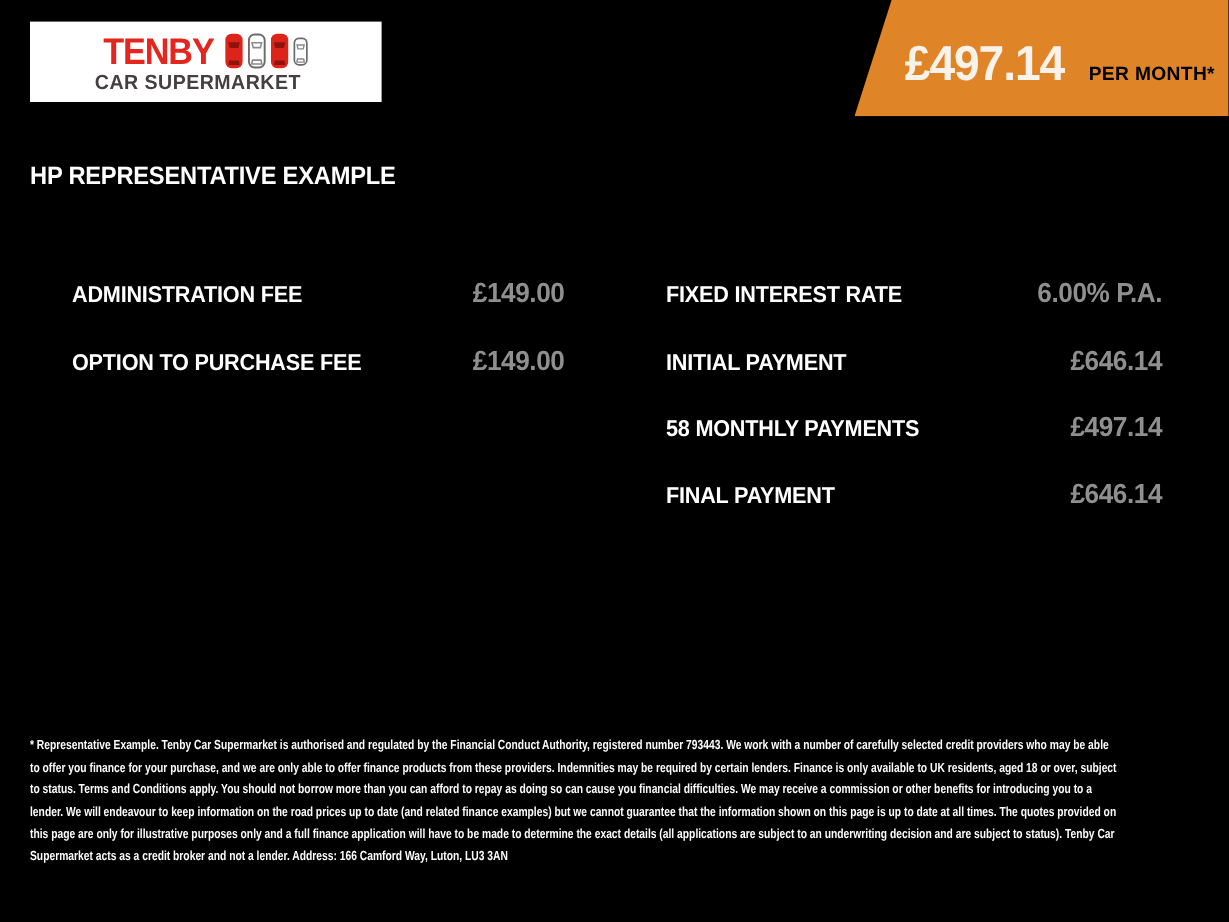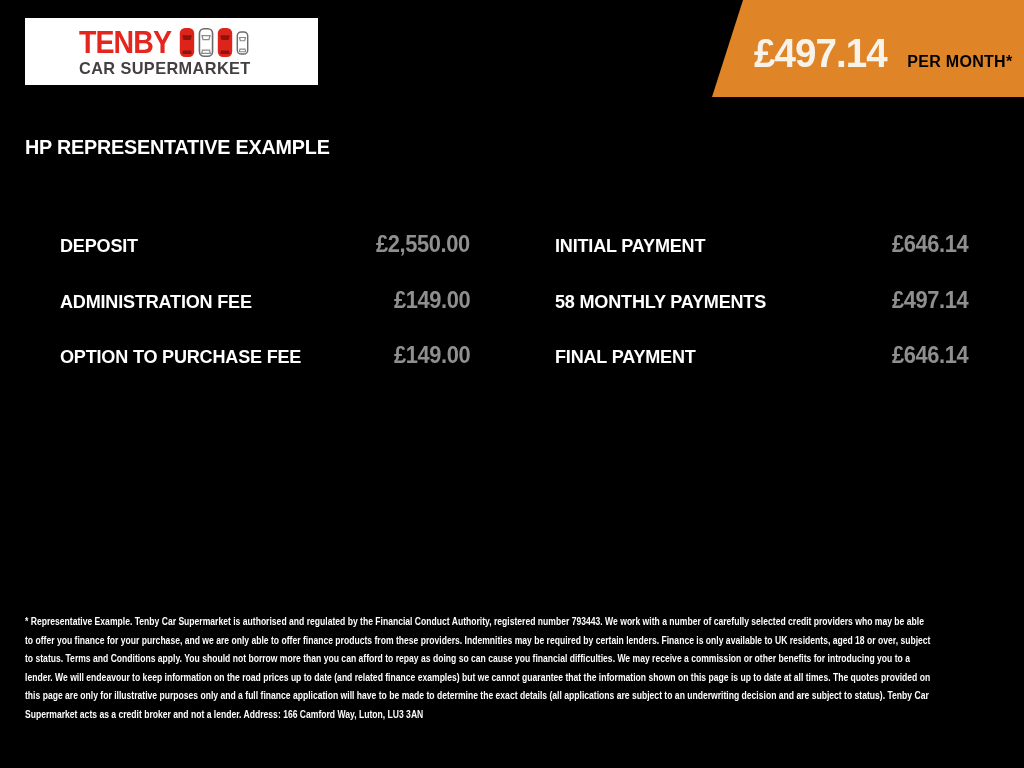--- a/index.html
+++ b/index.html
@@ -19,21 +19,21 @@
     width: 293px; height: 67px;
     background: #ffffff;
     display: flex;
     align-items: center;
     justify-content: center;
   }
   .logo-inner { width: 186px; }
   .logo-line1 {
     display: flex;
     align-items: flex-end;
-    justify-content: flex-start;
+    justify-content: center;
     height: 34px;
   }
   .logo-brand {
     color: #e4261e;
     font-weight: bold;
     font-size: 31px;
     line-height: 31px;
     letter-spacing: -1px;
     transform: scaleX(0.92);
     transform-origin: left bottom;
@@ -174,35 +174,35 @@
 
 <div class="price-banner">
   <span class="price-amount">£497.14</span>
   <span class="price-period">PER MONTH*</span>
 </div>
 
 <h1 class="page-heading">HP REPRESENTATIVE EXAMPLE</h1>
 
 <div class="fin-col left">
   <div class="fin-row">
-    <span class="fin-label">DEPOSIT</span>
-    <span class="fin-value">£2,550.00</span>
-  </div>
-  <div class="fin-row">
     <span class="fin-label">ADMINISTRATION FEE</span>
     <span class="fin-value">£149.00</span>
   </div>
   <div class="fin-row">
     <span class="fin-label">OPTION TO PURCHASE FEE</span>
     <span class="fin-value">£149.00</span>
   </div>
 </div>
 
 <div class="fin-col right">
   <div class="fin-row">
+    <span class="fin-label">FIXED INTEREST RATE</span>
+    <span class="fin-value">6.00% P.A.</span>
+  </div>
+  <div class="fin-row">
     <span class="fin-label">INITIAL PAYMENT</span>
     <span class="fin-value">£646.14</span>
   </div>
   <div class="fin-row">
     <span class="fin-label">58 MONTHLY PAYMENTS</span>
     <span class="fin-value">£497.14</span>
   </div>
   <div class="fin-row">
     <span class="fin-label">FINAL PAYMENT</span>
     <span class="fin-value">£646.14</span>

